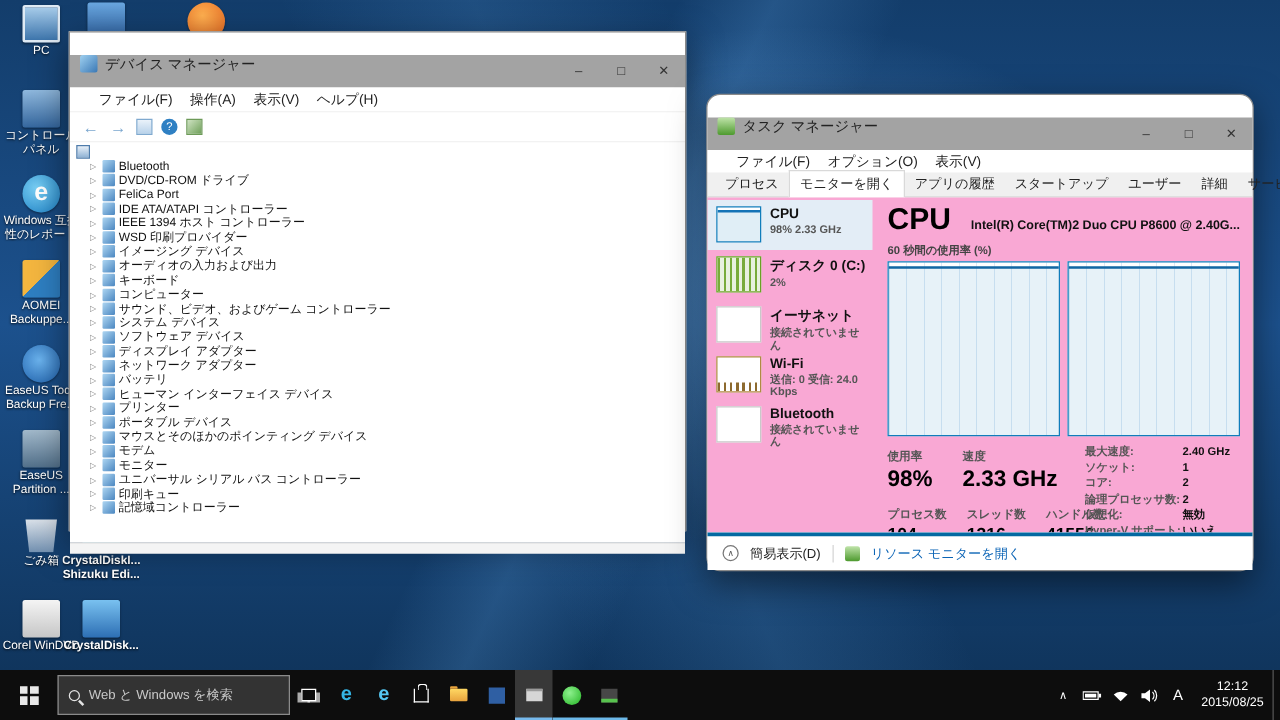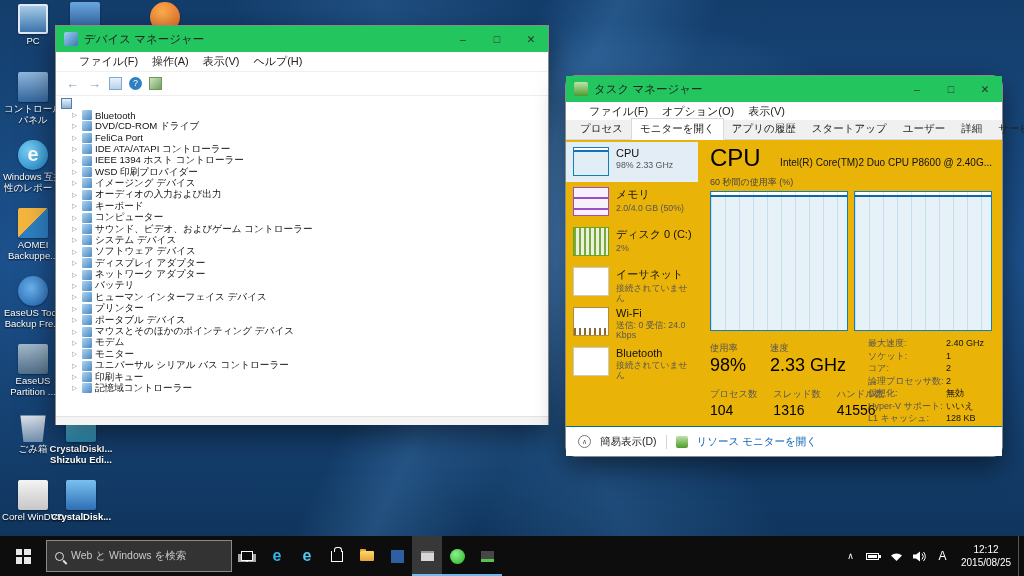--- a/index.html
+++ b/index.html
@@ -27,21 +27,21 @@
   .ic-easeus1 .tile { background:radial-gradient(circle at 45% 40%,#6cb4ef,#1d5ea8); border-radius:50%; }
   .ic-easeus2 .tile { background:linear-gradient(180deg,#a2b9cb,#52708a); }
   .ic-trash .tile { background:linear-gradient(180deg,rgba(255,255,255,.9),rgba(190,210,230,.55)); clip-path:polygon(8% 12%,92% 12%,82% 100%,18% 100%); box-shadow:none; }
   .ic-corel .tile { background:linear-gradient(180deg,#f4f4f4,#c6c6c6); }
   .ic-crystal1 .tile { background:linear-gradient(180deg,#6fd3e8,#2a8bb4); }
   .ic-crystal2 .tile { background:linear-gradient(180deg,#79c1f0,#2d6fb4); }
   .ic-blue .tile { background:linear-gradient(180deg,#6aa7e0,#2c5f9e); }
   .ic-orange .tile { background:radial-gradient(circle at 40% 35%,#ffb050,#e2641f); border-radius:50%; }
   
   .window { position:absolute; background:#fff; border:1px solid #8a8a8a; box-shadow:0 10px 28px rgba(0,0,0,.5); }
-  .titlebar { height:26px; display:flex; align-items:center; padding-left:8px; gap:6px; background:#22c55e; }
+  .titlebar { height:26px; display:flex; padding-left:8px; gap:6px; background:#a3a3a3;margin-top:18px; }
   .title-icon { width:14px; height:14px; border-radius:2px; flex:none; }
   .dm-title-icon { background:linear-gradient(135deg,#9fd0f0,#3a78b5); }
   .tm-title-icon { background:linear-gradient(180deg,#bfe3a9,#4d9a2e); }
   .title-text { flex:1; font-size:11.5px; color:#222; white-space:nowrap; overflow:hidden; }
   .win-ctrls { display:flex; height:100%; }
   .win-ctrls .wc { width:34px; height:100%; display:flex; align-items:center; justify-content:center; font-size:10.5px; color:#333; }
   .menubar { display:flex; align-items:center; padding-left:16px; background:#fff; font-size:11px; color:#222; }
   .menubar .mi { padding:2px 7px; }
   
   #dm { left:55px; top:25px; width:494px; height:400px; z-index:5; }
@@ -59,21 +59,21 @@
   .dev-ic { width:10px; height:10px; flex:none; border-radius:1px; background:linear-gradient(135deg,#aed6f2,#4a86c0); }
   .root-ic { width:11px; height:11px; flex:none; background:linear-gradient(180deg,#e8f0f8,#8fb2d4); border:1px solid #4f7cab; }
   .tree-lb { font-size:9.6px; color:#111; white-space:nowrap; }
   #dm-strip { height:9px; background:#f4f4f4; border-top:1px solid #e3e3e3; }
   
   #tm { left:565px; top:75px; width:438px; height:382px; z-index:6; display:flex; flex-direction:column;border-radius:11px; }
   #tm .menubar { height:18px; }
   #tm-tabs { height:20px; background:#f0f0f0; border-bottom:1px solid #d9d9d9; display:flex; align-items:flex-end; padding:0 6px; font-size:10.5px; }
   .tab { padding:3px 8px 3px; color:#222; white-space:nowrap; }
   .tab.selected { background:#fff; border:1px solid #d9d9d9; border-bottom:1px solid #fff; margin-bottom:-1px; }
-  #tm-body { flex:1; display:flex; background:#eab308; overflow:hidden; }
+  #tm-body { flex:1; display:flex; background:#f9a8d4; overflow:hidden;font-weight:bold; }
   #tm-side { width:132px; flex:none; padding-top:2px; }
   .side-item { display:flex; gap:7px; padding:5px 3px 5px 7px; height:40px; align-items:flex-start; }
   .side-item.selected { background:#e3edf6; }
   .thumb { width:36px; height:29px; background:#fff; border:1px solid #c9c9c9; flex:none; position:relative; overflow:hidden; }
   .cpu .thumb { border-color:#117dbb; }
   .cpu .thumb::before { content:""; position:absolute; inset:3px 0 0 0; background:rgba(17,125,187,.13); }
   .cpu .thumb::after { content:""; position:absolute; left:0; right:0; top:2px; height:2px; background:#1473b6; }
   .mem .thumb { border-color:#9b4dca; }
   .mem .thumb::before { content:""; position:absolute; inset:0; background:rgba(155,77,202,.08); }
   .mem .thumb::after { content:""; position:absolute; left:0; right:0; top:9px; height:2px; background:#9b4dca; box-shadow:0 11px 0 #9b4dca; }
@@ -97,21 +97,21 @@
   #stats { display:flex; margin-top:6px; flex:1; }
   #left-stats { flex:1; min-width:0; }
   .stat-row { display:flex; gap:24px; }
   .stat-row.mid { gap:16px; margin-top:7px; }
   .stat .lbl { font-size:9.3px; color:#555; white-space:nowrap; }
   .stat .val { font-size:18px; color:#000; margin-top:1px; white-space:nowrap; }
   .stat-row.mid .val { font-size:14px; }
   #details { width:124px; flex:none; font-size:9px; line-height:12.5px; color:#111; }
   .drow { display:flex; }
   .dlbl { width:78px; flex:none; color:#555; }
-  #tm-footer { height:30px; border-top:1px solid #0369a1; background:#fff; display:flex; align-items:center; padding:0 12px; gap:9px; font-size:10.5px; }
+  #tm-footer { height:30px; border-top:3px solid #0369a1; background:#fff; display:flex; align-items:center; padding:0 12px; gap:9px; font-size:10.5px; }
   .chev-circle { width:13px; height:13px; border:1px solid #777; border-radius:50%; color:#555; font-size:7px; display:flex; align-items:center; justify-content:center; }
   #simple-view { color:#222; }
   .foot-div { width:1px; height:14px; background:#d5d5d5; }
   .resmon-ic { width:12px; height:12px; border-radius:2px; background:linear-gradient(180deg,#bfe3a9,#4d9a2e); }
   #resmon { color:#0a63b5; }
   
   #taskbar { position:absolute; left:0; right:0; bottom:0; height:40px; background:#0d0d0d; display:flex; align-items:stretch; z-index:20; }
   .tbtn { display:flex; align-items:center; justify-content:center; }
   #start { width:46px; }
   .win-logo { width:15px; height:15px; display:grid; grid-template-columns:1fr 1fr; grid-template-rows:1fr 1fr; gap:1.5px; }
@@ -435,27 +435,20 @@
       <div id="tm-side">
 
           <div class="side-item cpu selected">
             <span class="thumb"></span>
             <span class="side-txt">
               <span class="side-name">CPU</span>
               <span class="side-detail">98% 2.33 GHz</span>
             </span>
           </div>
 
-          <div class="side-item mem">
-            <span class="thumb"></span>
-            <span class="side-txt">
-              <span class="side-name">メモリ</span>
-              <span class="side-detail">2.0/4.0 GB (50%)</span>
-            </span>
-          </div>
 
           <div class="side-item disk">
             <span class="thumb"></span>
             <span class="side-txt">
               <span class="side-name">ディスク 0 (C:)</span>
               <span class="side-detail">2%</span>
             </span>
           </div>
 
           <div class="side-item eth">

